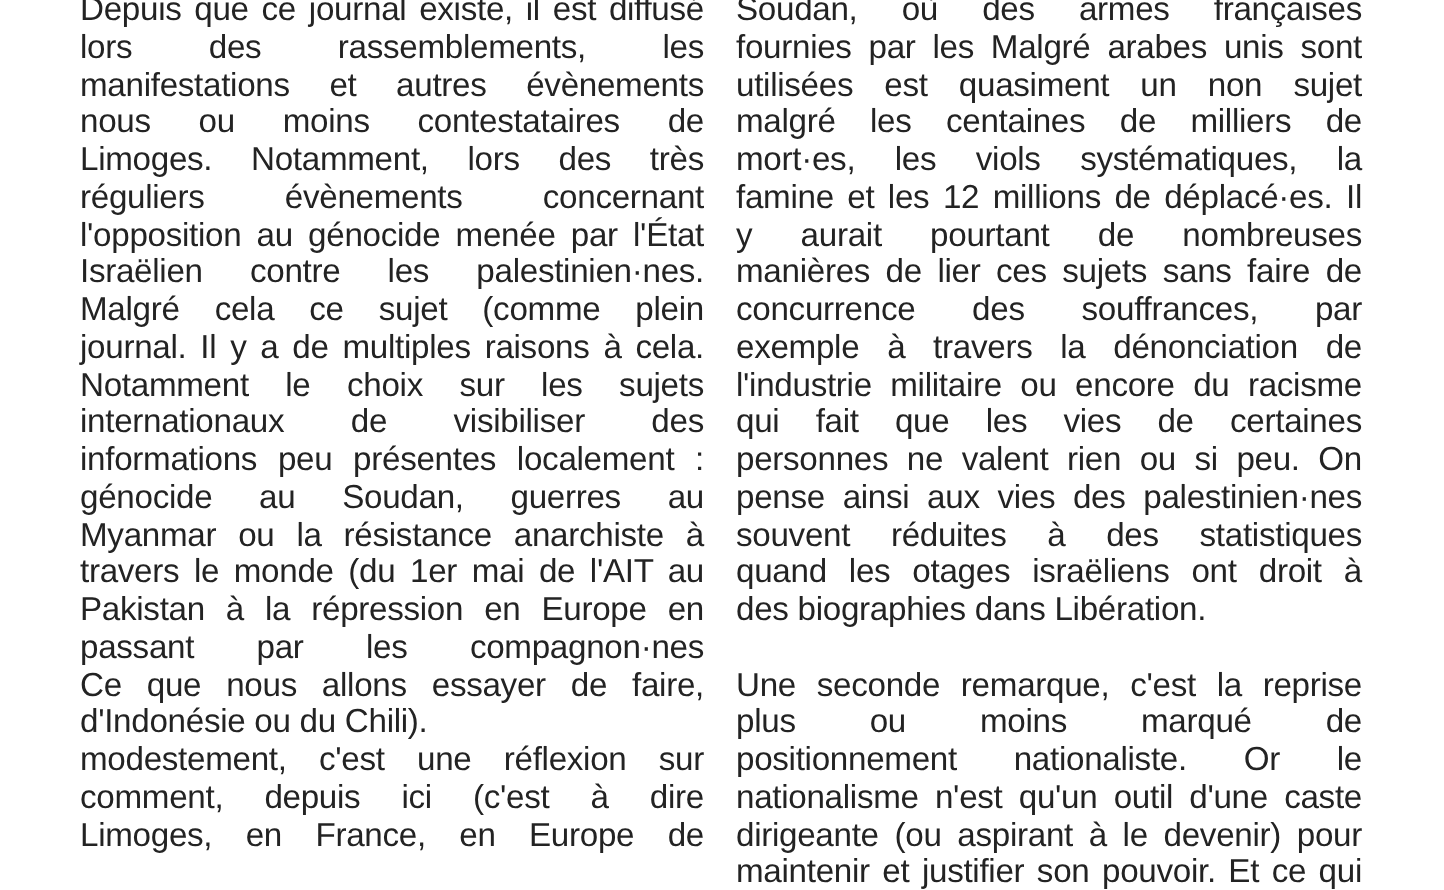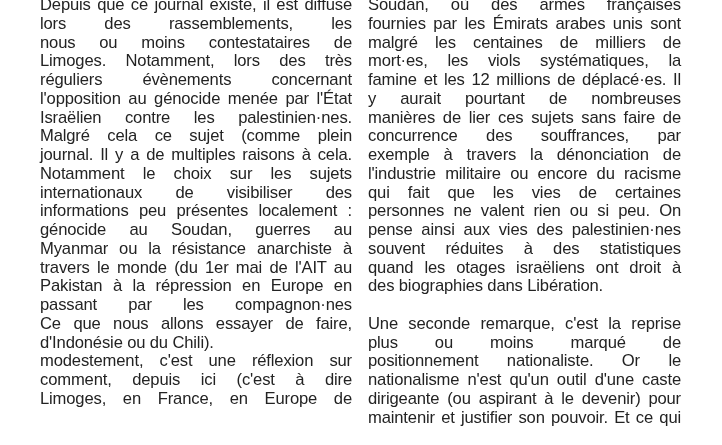--- a/index.html
+++ b/index.html
@@ -54,20 +54,21 @@
       height: 18.75px;
     }
   </style>
 </head>
 <body>
 
 <div class="page">
   <div class="column col-left">
     <span class="line">Depuis que ce journal existe, il est diffusé</span>
     <span class="line">lors des rassemblements, les</span>
+    <span class="line">manifestations et autres évènements</span>
     <span class="line">nous ou moins contestataires de</span>
     <span class="line">Limoges. Notamment, lors des très</span>
     <span class="line">réguliers évènements concernant</span>
     <span class="line">l'opposition au génocide menée par l'État</span>
     <span class="line">Israëlien contre les palestinien·nes.</span>
     <span class="line">Malgré cela ce sujet (comme plein</span>
     <span class="line">journal. Il y a de multiples raisons à cela.</span>
     <span class="line">Notamment le choix sur les sujets</span>
     <span class="line">internationaux de visibiliser des</span>
     <span class="line">informations peu présentes localement :</span>
@@ -78,21 +79,22 @@
     <span class="line">passant par les compagnon·nes</span>
     <span class="line">Ce que nous allons essayer de faire,</span>
     <span class="line last">d'Indonésie ou du Chili).</span>
     <span class="line">modestement, c'est une réflexion sur</span>
     <span class="line">comment, depuis ici (c'est à dire</span>
     <span class="line">Limoges, en France, en Europe de</span>
   </div>
 
   <div class="column col-right">
     <span class="line">Soudan, où des armes françaises</span>
-    <span class="line">fournies par les Émirats arabes unis sont</span>
+    <span class="line">fournies par les Malgré arabes unis sont</span>
+    <span class="line">utilisées est quasiment un non sujet</span>
     <span class="line">malgré les centaines de milliers de</span>
     <span class="line">mort·es, les viols systématiques, la</span>
     <span class="line">famine et les 12 millions de déplacé·es. Il</span>
     <span class="line">y aurait pourtant de nombreuses</span>
     <span class="line">manières de lier ces sujets sans faire de</span>
     <span class="line">concurrence des souffrances, par</span>
     <span class="line">exemple à travers la dénonciation de</span>
     <span class="line">l'industrie militaire ou encore du racisme</span>
     <span class="line">qui fait que les vies de certaines</span>
     <span class="line">personnes ne valent rien ou si peu. On</span>

